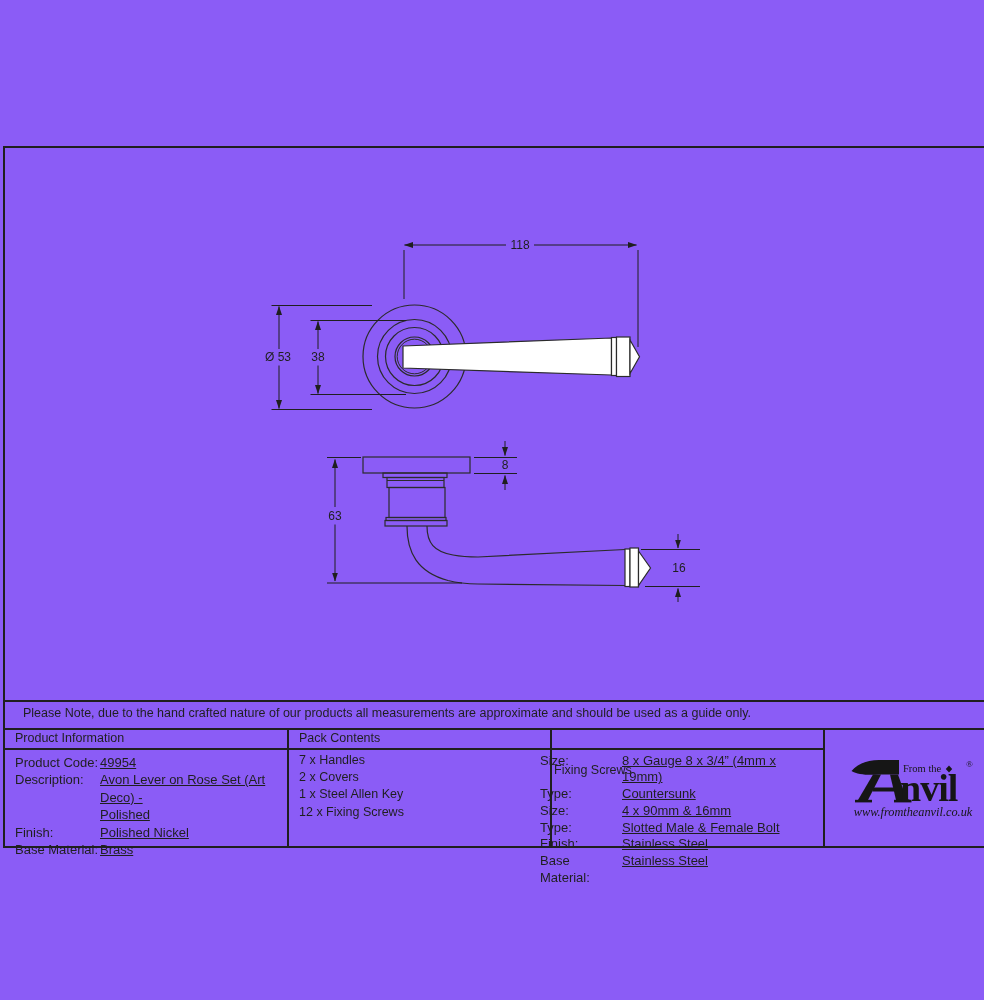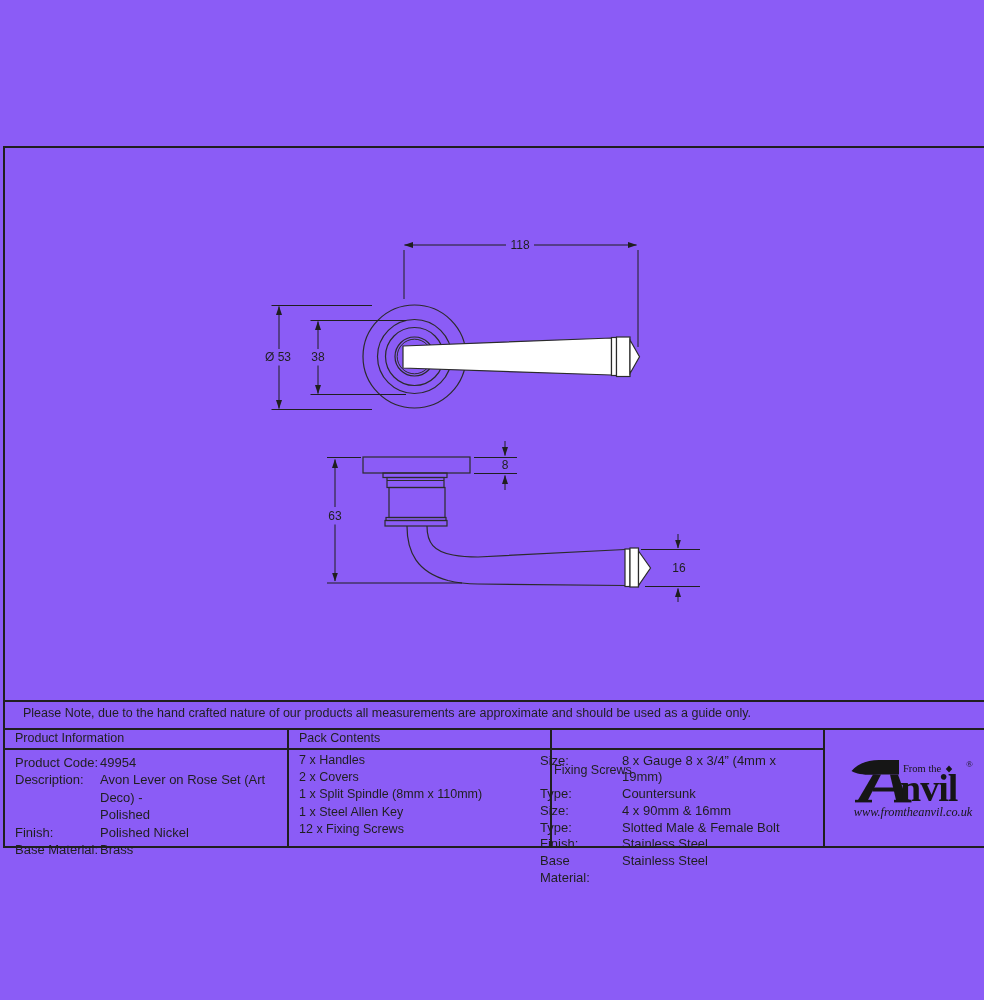--- a/index.html
+++ b/index.html
@@ -6,21 +6,21 @@
   #page{position:relative;width:984px;height:1000px;background:#8b5cf6;
         font-family:"Liberation Sans", sans-serif;color:#1f1f1f;overflow:hidden;}
   .abs{position:absolute;}
   .outer-border{left:3px;top:146px;width:990px;height:702px;border:2px solid #1f1f1f;box-sizing:border-box;}
   .hline,.vline{background:#1f1f1f;}
   .note-text{left:15px;top:706px;font-size:12.5px;margin-left:8px;}
   .col-header{font-size:12.5px;top:731px;}
   .kv-block{font-size:13px;}
   .kv-row{display:flex;}
   .kv-label{flex:0 0 auto;}
-  .kv-value{flex:1 1 auto;}
+  .kv-value{flex:1 1 auto;text-decoration:underline;}
   .pi-row .kv-label{width:85px;}
   .fs-row .kv-label{width:82px;}
   .list-block{font-size:12.5px;}
   svg text{font-family:"Liberation Sans", sans-serif;}
   .dim-label{font-size:12px;fill:#1f1f1f;}
   .logo-serif{font-family:"Liberation Serif", serif;}
 </style>
 </head>
 <body>
 
@@ -140,21 +140,20 @@
     </div>
     <div class="kv-row pi-row">
       <span class="kv-label">Base Material:</span>
       <span class="kv-value">Brass</span>
     </div>
   </div>
 
   <div class="abs list-block" style="left:299px;top:752px;width:245px;line-height:17.2px;">
     <div>7 x Handles</div>
     <div>2 x Covers</div>
-    <div>1 x Split Spindle (8mm x 110mm)</div>
     <div>1 x Steel Allen Key</div>
     <div>12 x Fixing Screws</div>
   </div>
 
   <div class="abs kv-block" style="left:540px;top:752.5px;width:256px;line-height:16.8px;">
     <div class="kv-row fs-row">
       <span class="kv-label">Size:</span>
       <span class="kv-value">8 x Gauge 8 x 3/4” (4mm x 19mm)</span>
     </div>
     <div class="kv-row fs-row">

